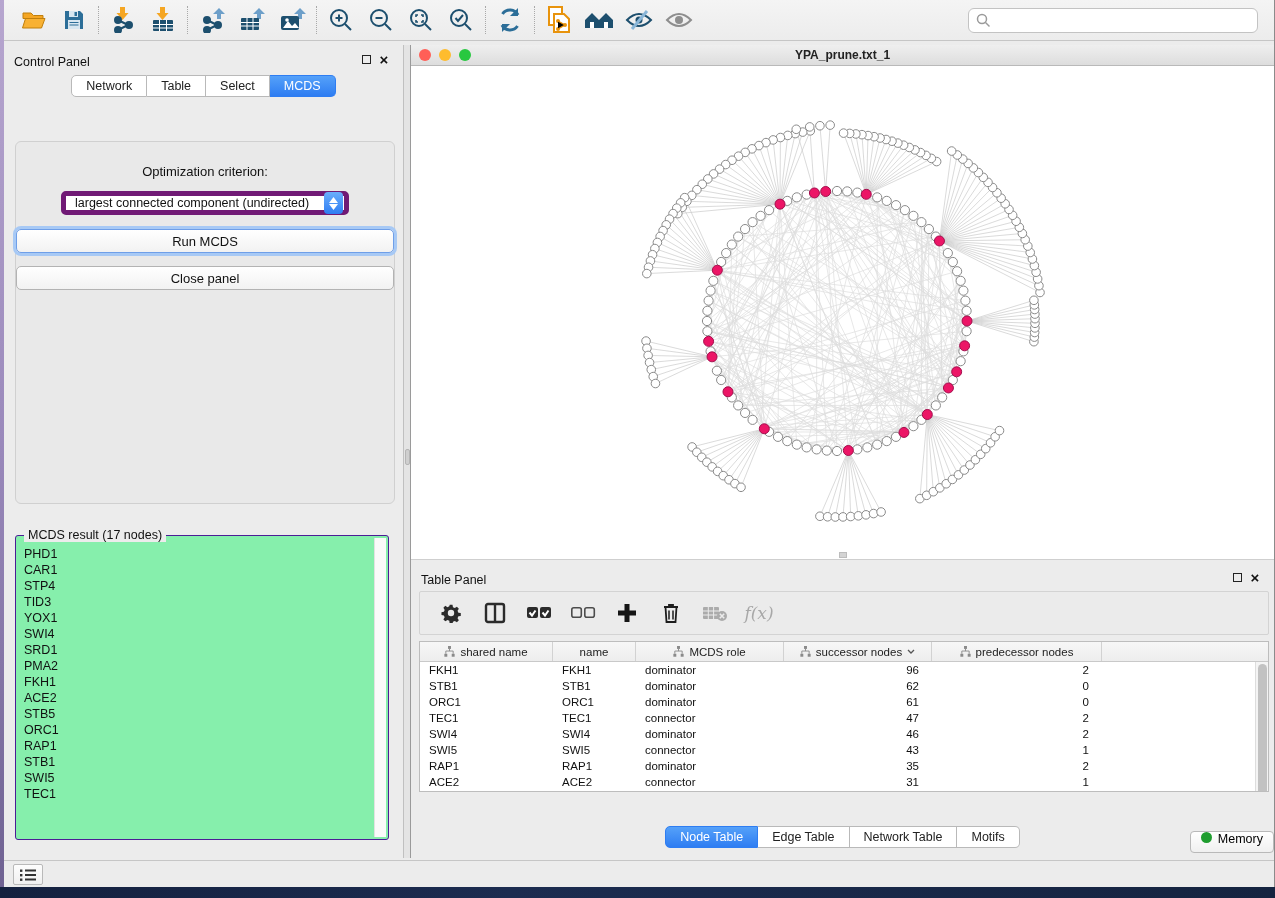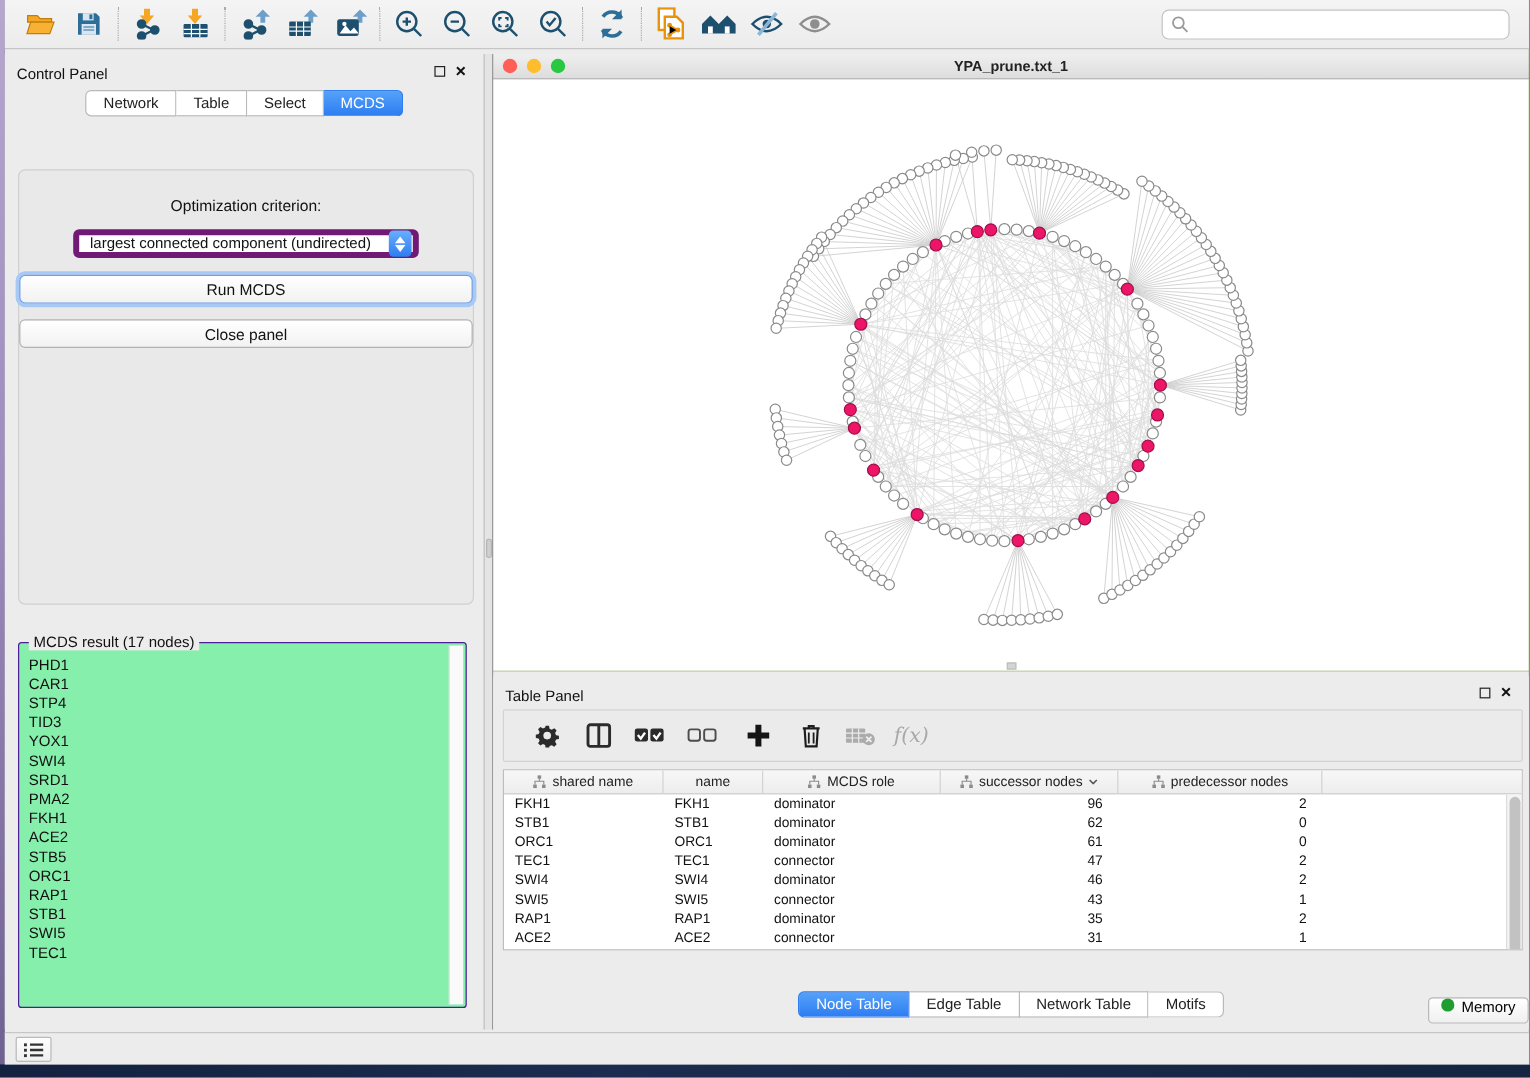--- a/index.html
+++ b/index.html
@@ -51,21 +51,21 @@
   .network-panel { position:absolute; left:0; right:0; top:0; height:515px; background:#4d7c0f; border-bottom:1px solid #cfcfcf; }
   .net-titlebar { height:21px; background:linear-gradient(#efefef,#dddddd); border-bottom:1px solid #b9b9b9; display:flex; align-items:center; padding:0 8px; position:relative; }
   .tl { width:12px; height:12px; border-radius:50%; margin-right:8px; cursor:pointer; }
   .net-title { position:absolute; left:0; right:0; text-align:center; font-size:12px; font-weight:bold; color:#222; pointer-events:none; }
   .net-canvas { position:absolute; left:0; right:0; top:21px; bottom:0; background:#fff; }
   .h-handle { position:absolute; left:50%; bottom:1px; width:8px; height:6px; margin-left:-4px; background:#d4d4d4; border:1px solid #bdbdbd; }
 
   
   .table-panel { position:absolute; left:0; right:0; top:518px; bottom:0; background:#ececec; }
   .tp-toolbar { position:absolute; left:8px; right:5px; top:28px; height:44px; background:#ebebeb; border:1px solid #d3d3d3; border-radius:2px; display:flex; align-items:center; padding-left:16px; gap:14px; }
-  .tpb { background:none; border:none; width:30px; height:32px; display:flex; align-items:center; justify-content:flex-end; cursor:pointer; }
+  .tpb { background:none; border:none; width:30px; height:32px; display:flex; align-items:center; justify-content:center; cursor:pointer; }
   .fx { font-family:"DejaVu Serif", serif; font-style:italic; font-size:17px; color:#a8a8a8; }
   .tbl-wrap { position:absolute; left:8px; right:5px; top:78px; bottom:66px; background:#fff; border:1px solid #bdbdbd; overflow:hidden; }
   .thead { display:flex; height:20px; background:linear-gradient(#f7f7f7,#ededed); border-bottom:1px solid #c9c9c9; }
   .th { display:flex; align-items:center; justify-content:center; gap:5px; font-size:11.5px; color:#222; border-right:1px solid #d2d2d2; }
   .c0{width:133px}.c1{width:83px}.c2{width:148px}.c3{width:148px}.c4{width:170px}
   .trow { display:flex; height:16px; align-items:center; }
   .tcell { font-size:11.5px; color:#111; overflow:hidden; white-space:nowrap; }
   .tcell.c0,.tcell.c1,.tcell.c2 { padding-left:9px; }
   .tcell.c3,.tcell.c4 { text-align:right; padding-right:13px; }
   .tbl-scroll { position:absolute; right:0; top:20px; bottom:0; width:13px; background:#f4f4f4; border-left:1px solid #ddd; }

